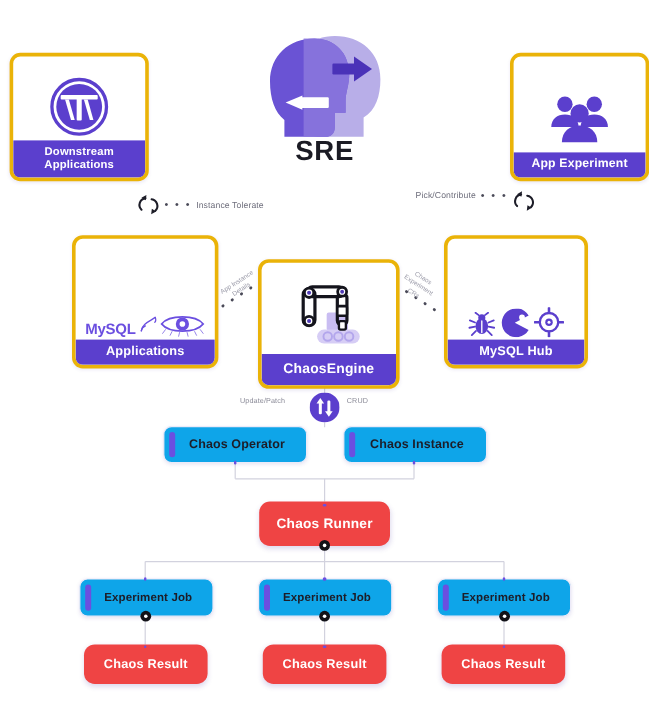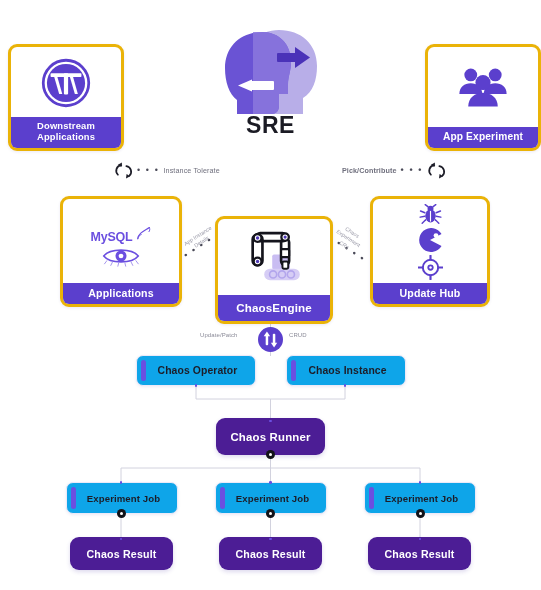--- a/index.html
+++ b/index.html
@@ -29,41 +29,41 @@
     border-radius: 9px;
     box-shadow: 0 1px 3px rgba(70,50,160,0.10);
     overflow: hidden;
     display: flex;
     flex-direction: column;
     align-items: stretch;
   }
   .card-body {
     flex: 1 1 auto;
     display: flex;
-    align-items: center;
+    align-items: flex-end;
     justify-content: center;
-    flex-direction: column;
+    flex-direction: row;
     padding: 4px 2px 2px 2px;
     box-sizing: border-box;
   }
   .card-label {
     background: #5b3fcd;
     color: #ffffff;
     text-align: center;
     font-weight: bold;
     letter-spacing: .15px;
     line-height: 1.15;
     padding: 4px 3px 5px 3px;
     box-sizing: border-box;
   }
 
   
   .solid-box {
     position: absolute;
-    background: #4c1d95;
+    background: #ef4444;
     color: #ffffff;
     border-radius: 9px;
     display: flex;
     align-items: center;
     justify-content: center;
     font-weight: bold;
     letter-spacing: .2px;
     box-shadow: 0 2px 4px rgba(70,50,160,0.18);
   }
 
@@ -256,21 +256,21 @@
         <path d="M8 4.6 A6.2 6.2 0 0 0 4.3 15.2"></path>
         <path d="M13.6 5.6 A6.2 6.2 0 0 1 17 16.2"></path>
       </g>
       <path d="M8.8 1.6 L8.2 6.6 L4.2 4.2 Z" fill="#1d1d28"></path>
       <path d="M13.2 19.4 L13.8 14.4 L17.8 16.8 Z" fill="#1d1d28"></path>
     </svg>
     <span class="dots" style="margin-left:3px;">• • •</span>
     <span class="flow-label" style="position:static; margin-left:4px;">Instance Tolerate</span>
   </div>
 
-  <div class="abs" style="left:302px; top:158px; width:145px; height:24px; display:flex; align-items:center; justify-content:flex-end;font-weight:bold;">
+  <div class="abs" style="left:302px; top:158px; width:145px; height:24px; display:flex; align-items:flex-start; justify-content:flex-end;">
     <span class="flow-label" style="position:static; margin-right:4px;">Pick/Contribute</span>
     <span class="dots" style="margin-right:4px;">• • •</span>
     <svg width="20" height="19" viewBox="0 0 22 21">
       <g fill="none" stroke="#1d1d28" stroke-width="1.9" stroke-linecap="round">
         <path d="M8 4.6 A6.2 6.2 0 0 0 4.3 15.2"></path>
         <path d="M13.6 5.6 A6.2 6.2 0 0 1 17 16.2"></path>
       </g>
       <path d="M8.8 1.6 L8.2 6.6 L4.2 4.2 Z" fill="#1d1d28"></path>
       <path d="M13.2 19.4 L13.8 14.4 L17.8 16.8 Z" fill="#1d1d28"></path>
     </svg>
@@ -374,21 +374,21 @@
         <circle cx="14" cy="14" r="3.5" fill="#5b3fcd"></circle>
         <circle cx="14" cy="14" r="1.4" fill="#ffffff"></circle>
         <g stroke="#5b3fcd" stroke-width="2.4" stroke-linecap="round">
           <line x1="14" y1="0.8" x2="14" y2="5"></line>
           <line x1="14" y1="23" x2="14" y2="27.2"></line>
           <line x1="0.8" y1="14" x2="5" y2="14"></line>
           <line x1="23" y1="14" x2="27.2" y2="14"></line>
         </g>
       </svg>
     </div>
-    <div class="card-label" style="font-size:10.6px;">Update Hub</div>
+    <div class="card-label" style="font-size:10.6px;">MySQL Hub</div>
   </div>
 
   <div class="diag-label" style="left:173px; top:232px; width:54px; transform:rotate(-33deg);">
     <div>App Instance</div>
     <div>Details</div>
   </div>
 
   <div class="diag-label" style="left:322px; top:228px; width:52px; transform:rotate(33deg);">
     <div>Chaos</div>
     <div>Experiment</div>

